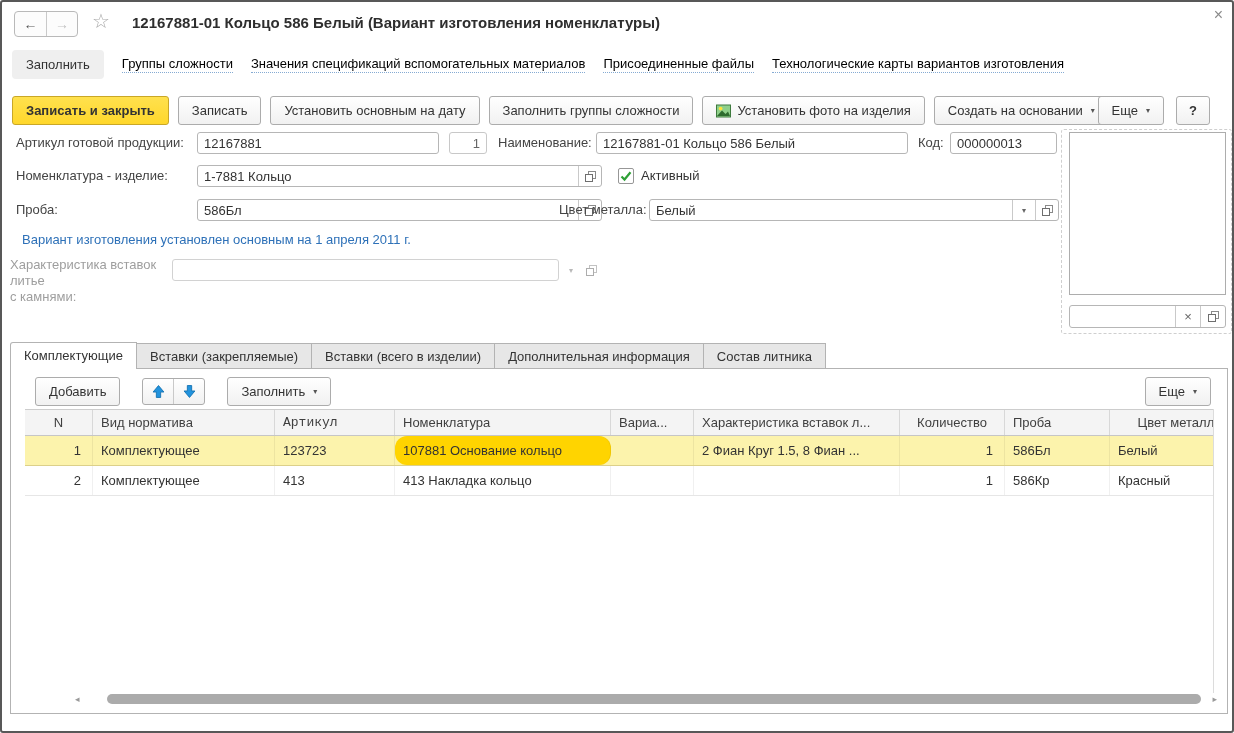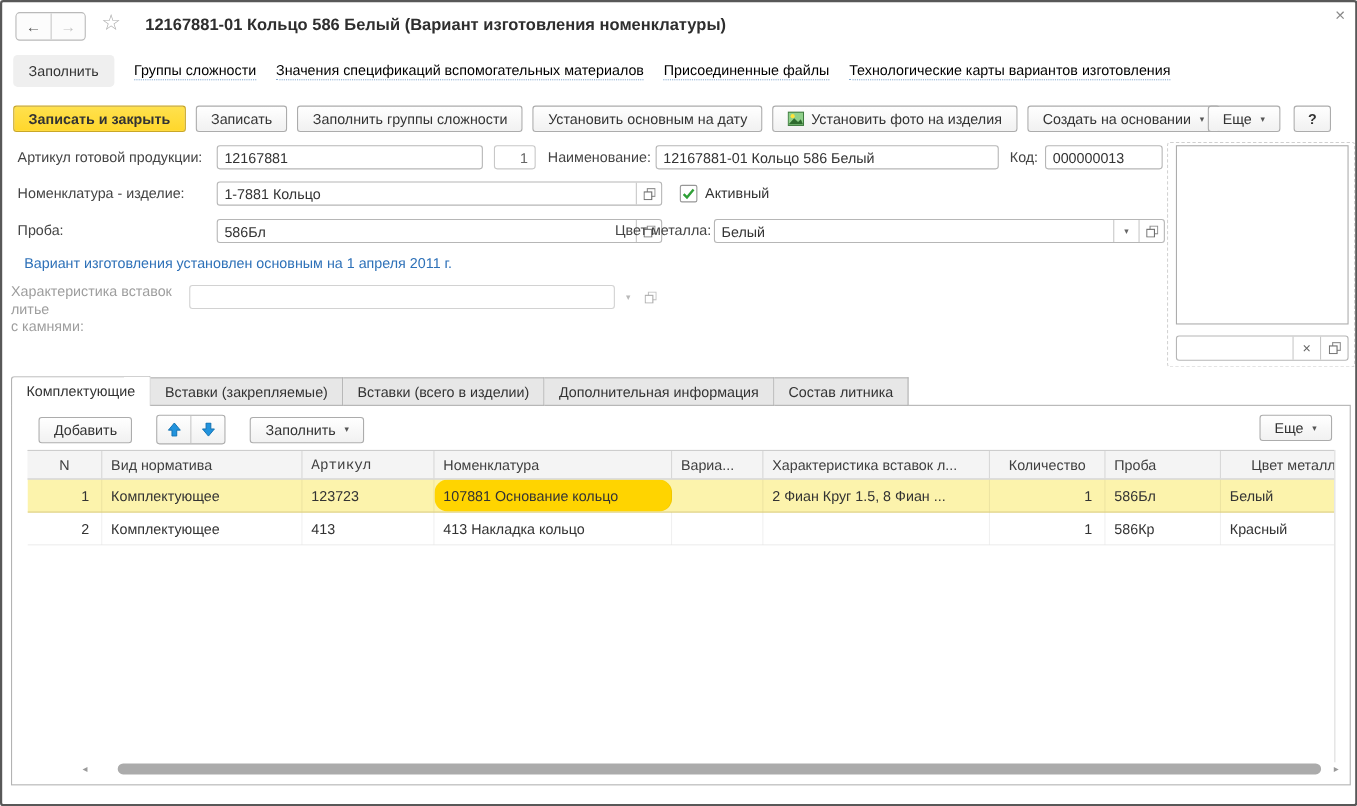--- a/index.html
+++ b/index.html
@@ -15,21 +15,21 @@
   .star{position:absolute;left:90px;top:9px;font-size:20px;line-height:20px;color:#ABABAB;cursor:pointer;}
   .title{position:absolute;left:130px;top:12px;font-size:15px;font-weight:bold;color:#2E2E2E;white-space:nowrap;}
   .winclose{position:absolute;right:9px;top:4px;font-size:16px;color:#8A8A8A;cursor:pointer;}
   
   .navtabs{position:absolute;left:10px;top:47px;height:30px;display:flex;align-items:center;gap:18px;white-space:nowrap;}
   .navactive{background:#EFEFEF;border-radius:4px;padding:7px 14px;color:#333;cursor:default;}
   .navlink{color:#000000;border-bottom:1px dotted #85ABD3;padding-bottom:1px;cursor:pointer;}
   
   .cmdbar{position:absolute;left:10px;top:94px;display:flex;gap:9px;}
   .cmdright{position:absolute;right:22px;top:94px;display:flex;gap:12px;}
-  .btn{height:24px;display:inline-flex;align-items:center;gap:6px;padding:8px 13px;background:linear-gradient(#FFFFFF,#F1F1F1);
+  .btn{height:29px;display:inline-flex;align-items:center;gap:6px;padding:8px 13px;background:linear-gradient(#FFFFFF,#F1F1F1);
        border:1px solid #ACACAC;border-radius:3px;font:13px "Liberation Sans",sans-serif;color:#333;cursor:pointer;white-space:nowrap;box-sizing:border-box;}
   .btn.primary{background:linear-gradient(#FFE14E,#FFD72B);border-color:#C9A727;font-weight:bold;}
   .btn.help{width:34px;justify-content:center;font-weight:bold;}
   .dd{font-size:8px;color:#555;margin-left:2px;}
   
   .flabel{position:absolute;color:#444;line-height:22px;white-space:nowrap;}
   .flabel.dis{color:#9E9E9E;line-height:16px;white-space:normal;}
   .finput{position:absolute;height:22px;border:1px solid #B6B6B6;border-radius:3px;font:13px "Liberation Sans",sans-serif;
           padding:0 6px;color:#333;box-sizing:border-box;background:#fff;outline:none;}
   .finput.idx{text-align:right;color:#666;border-color:#C8C8C8;}
@@ -96,24 +96,24 @@
 </div>
 
 <div class="cmdbar">
   <button class="btn primary">
       <span>Записать и закрыть</span>
     </button>
   <button class="btn">
       <span>Записать</span>
     </button>
   <button class="btn">
+      <span>Установить основным на дату</span>
+    </button>
+  <button class="btn">
       <span>Заполнить группы сложности</span>
-    </button>
-  <button class="btn">
-      <span>Установить основным на дату</span>
     </button>
   <button class="btn">
     <svg width="15" height="14" viewBox="0 0 15 14">
         <rect x="0.5" y="1" width="14" height="12" fill="#8FD08A" stroke="#3E7A3E"></rect>
         <circle cx="4.6" cy="4.6" r="1.9" fill="#FFE23B"></circle>
         <path d="M1 12 L6 6.5 L9.5 10 L12 7.5 L14 12 Z" fill="#2E6B2E"></path>
       </svg>
     <span>Установить фото на изделия</span>
   </button>
   <button class="btn">

